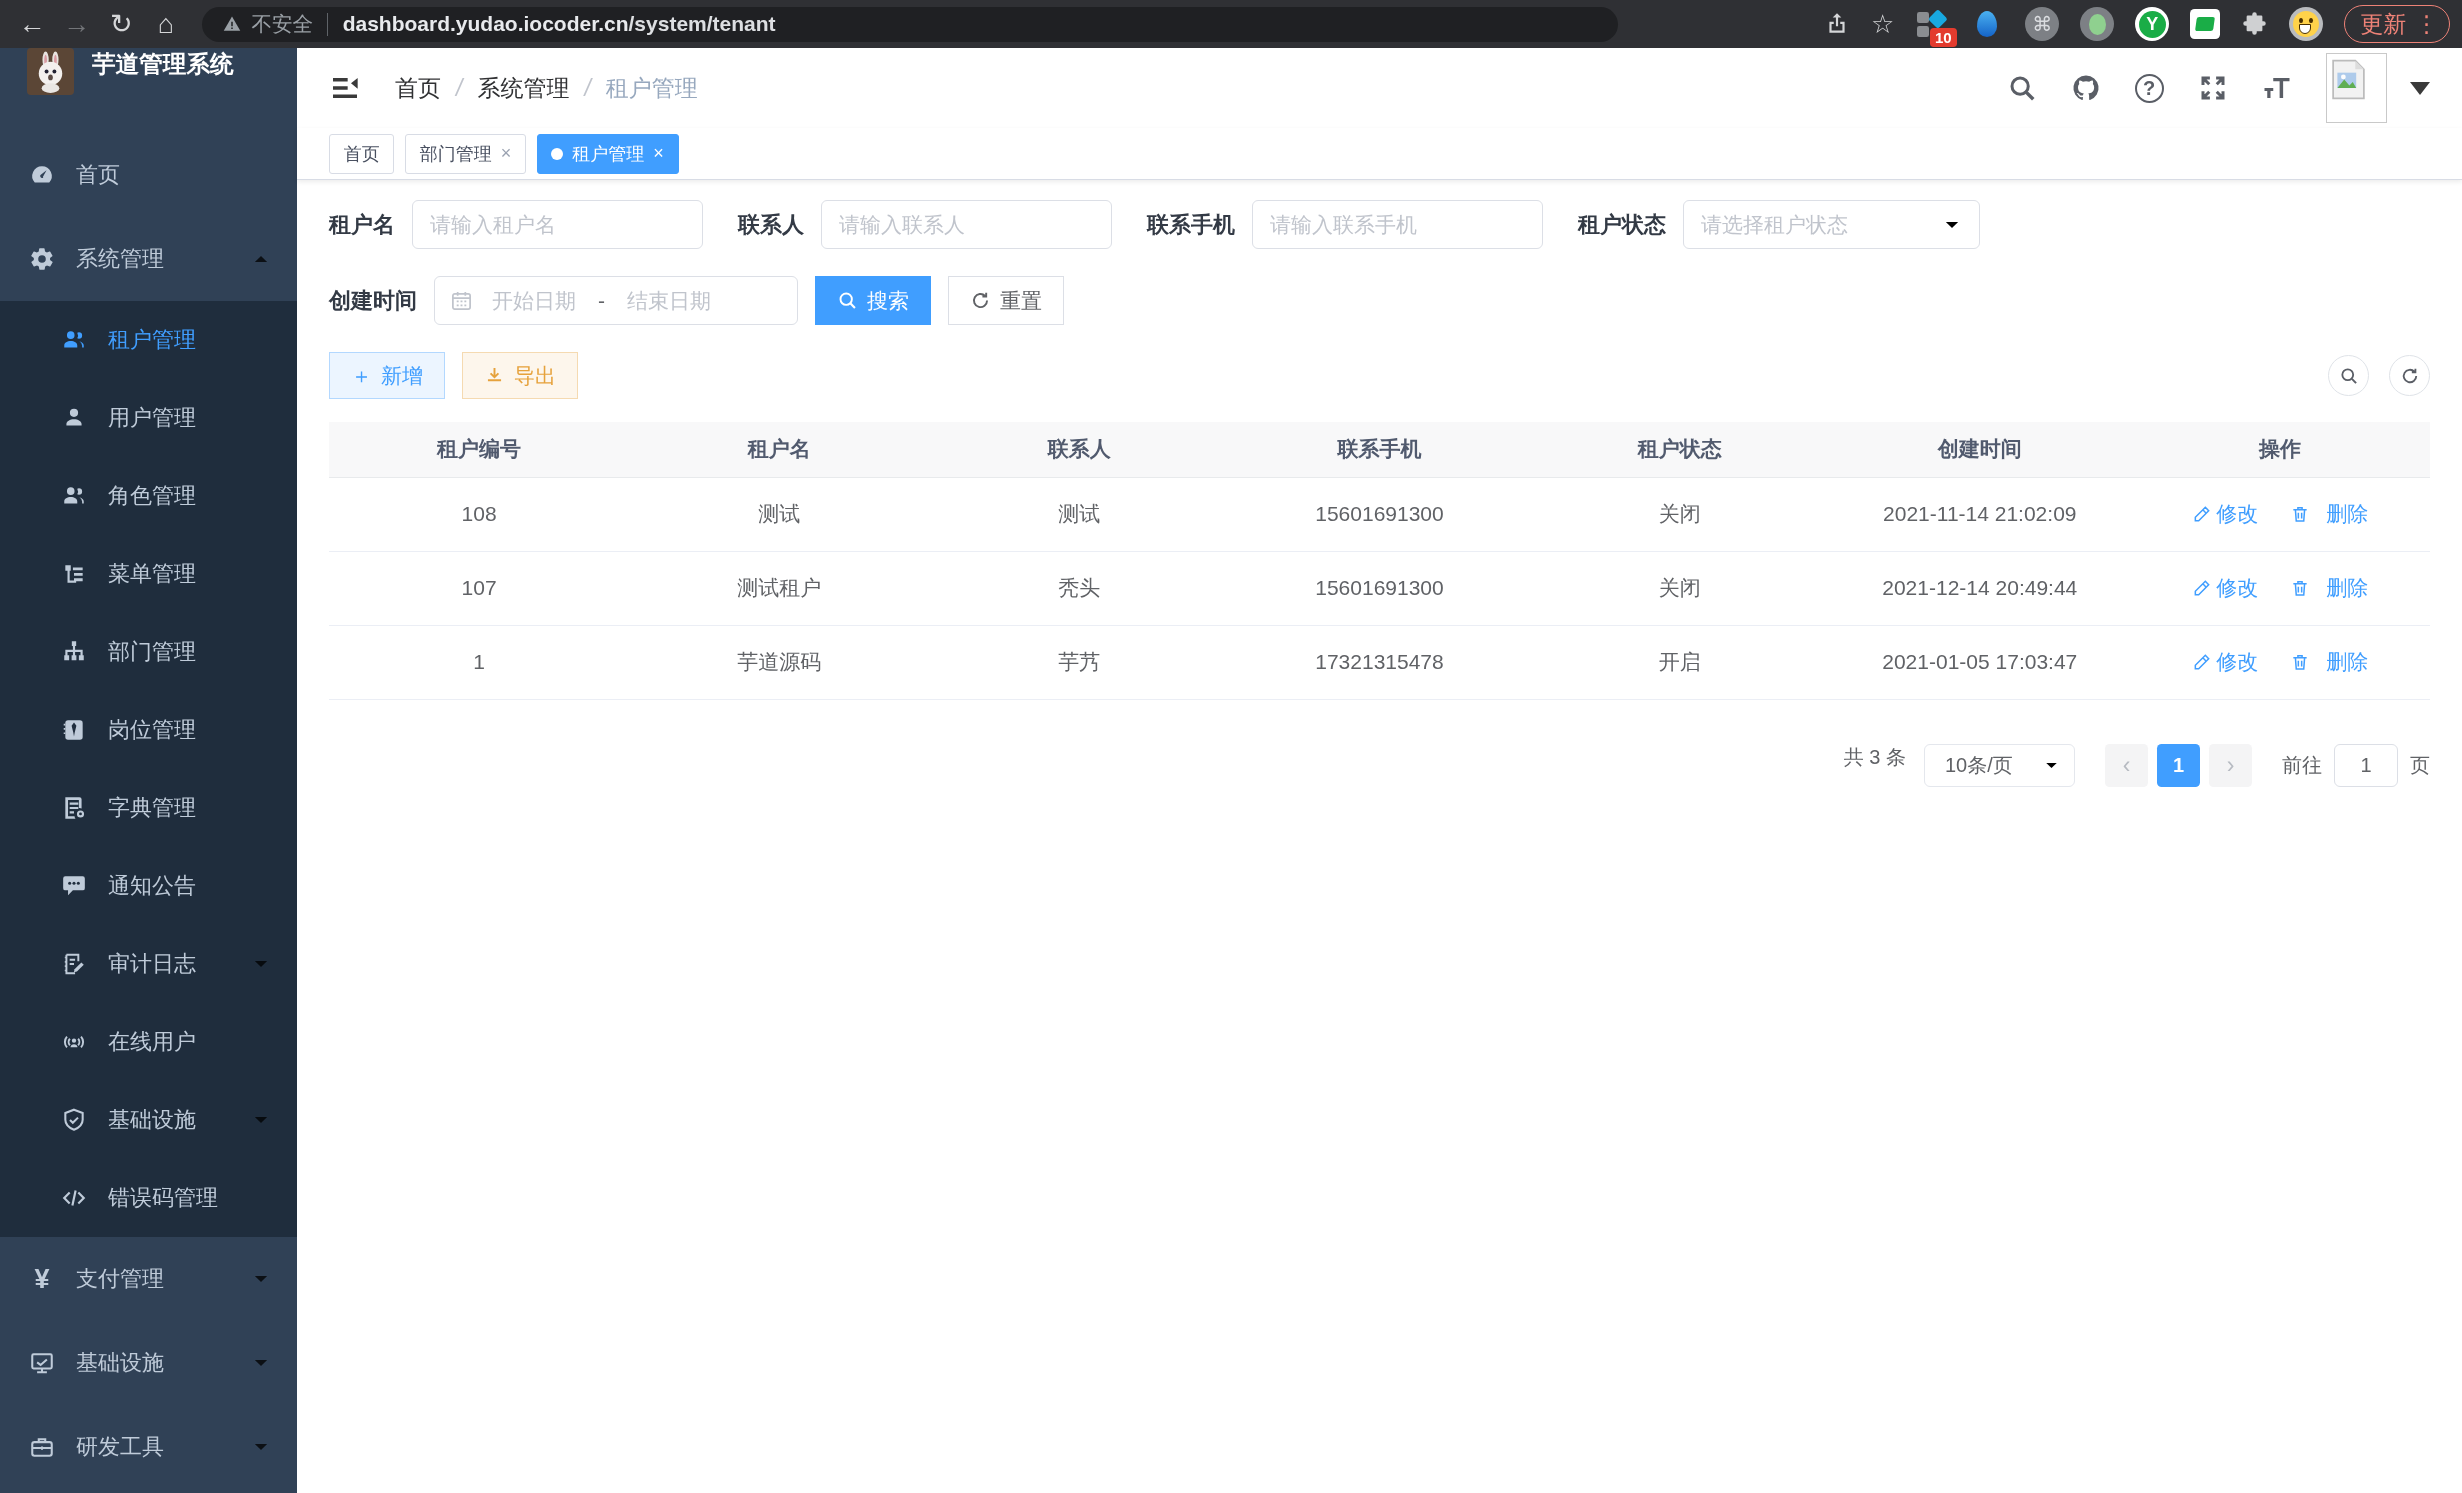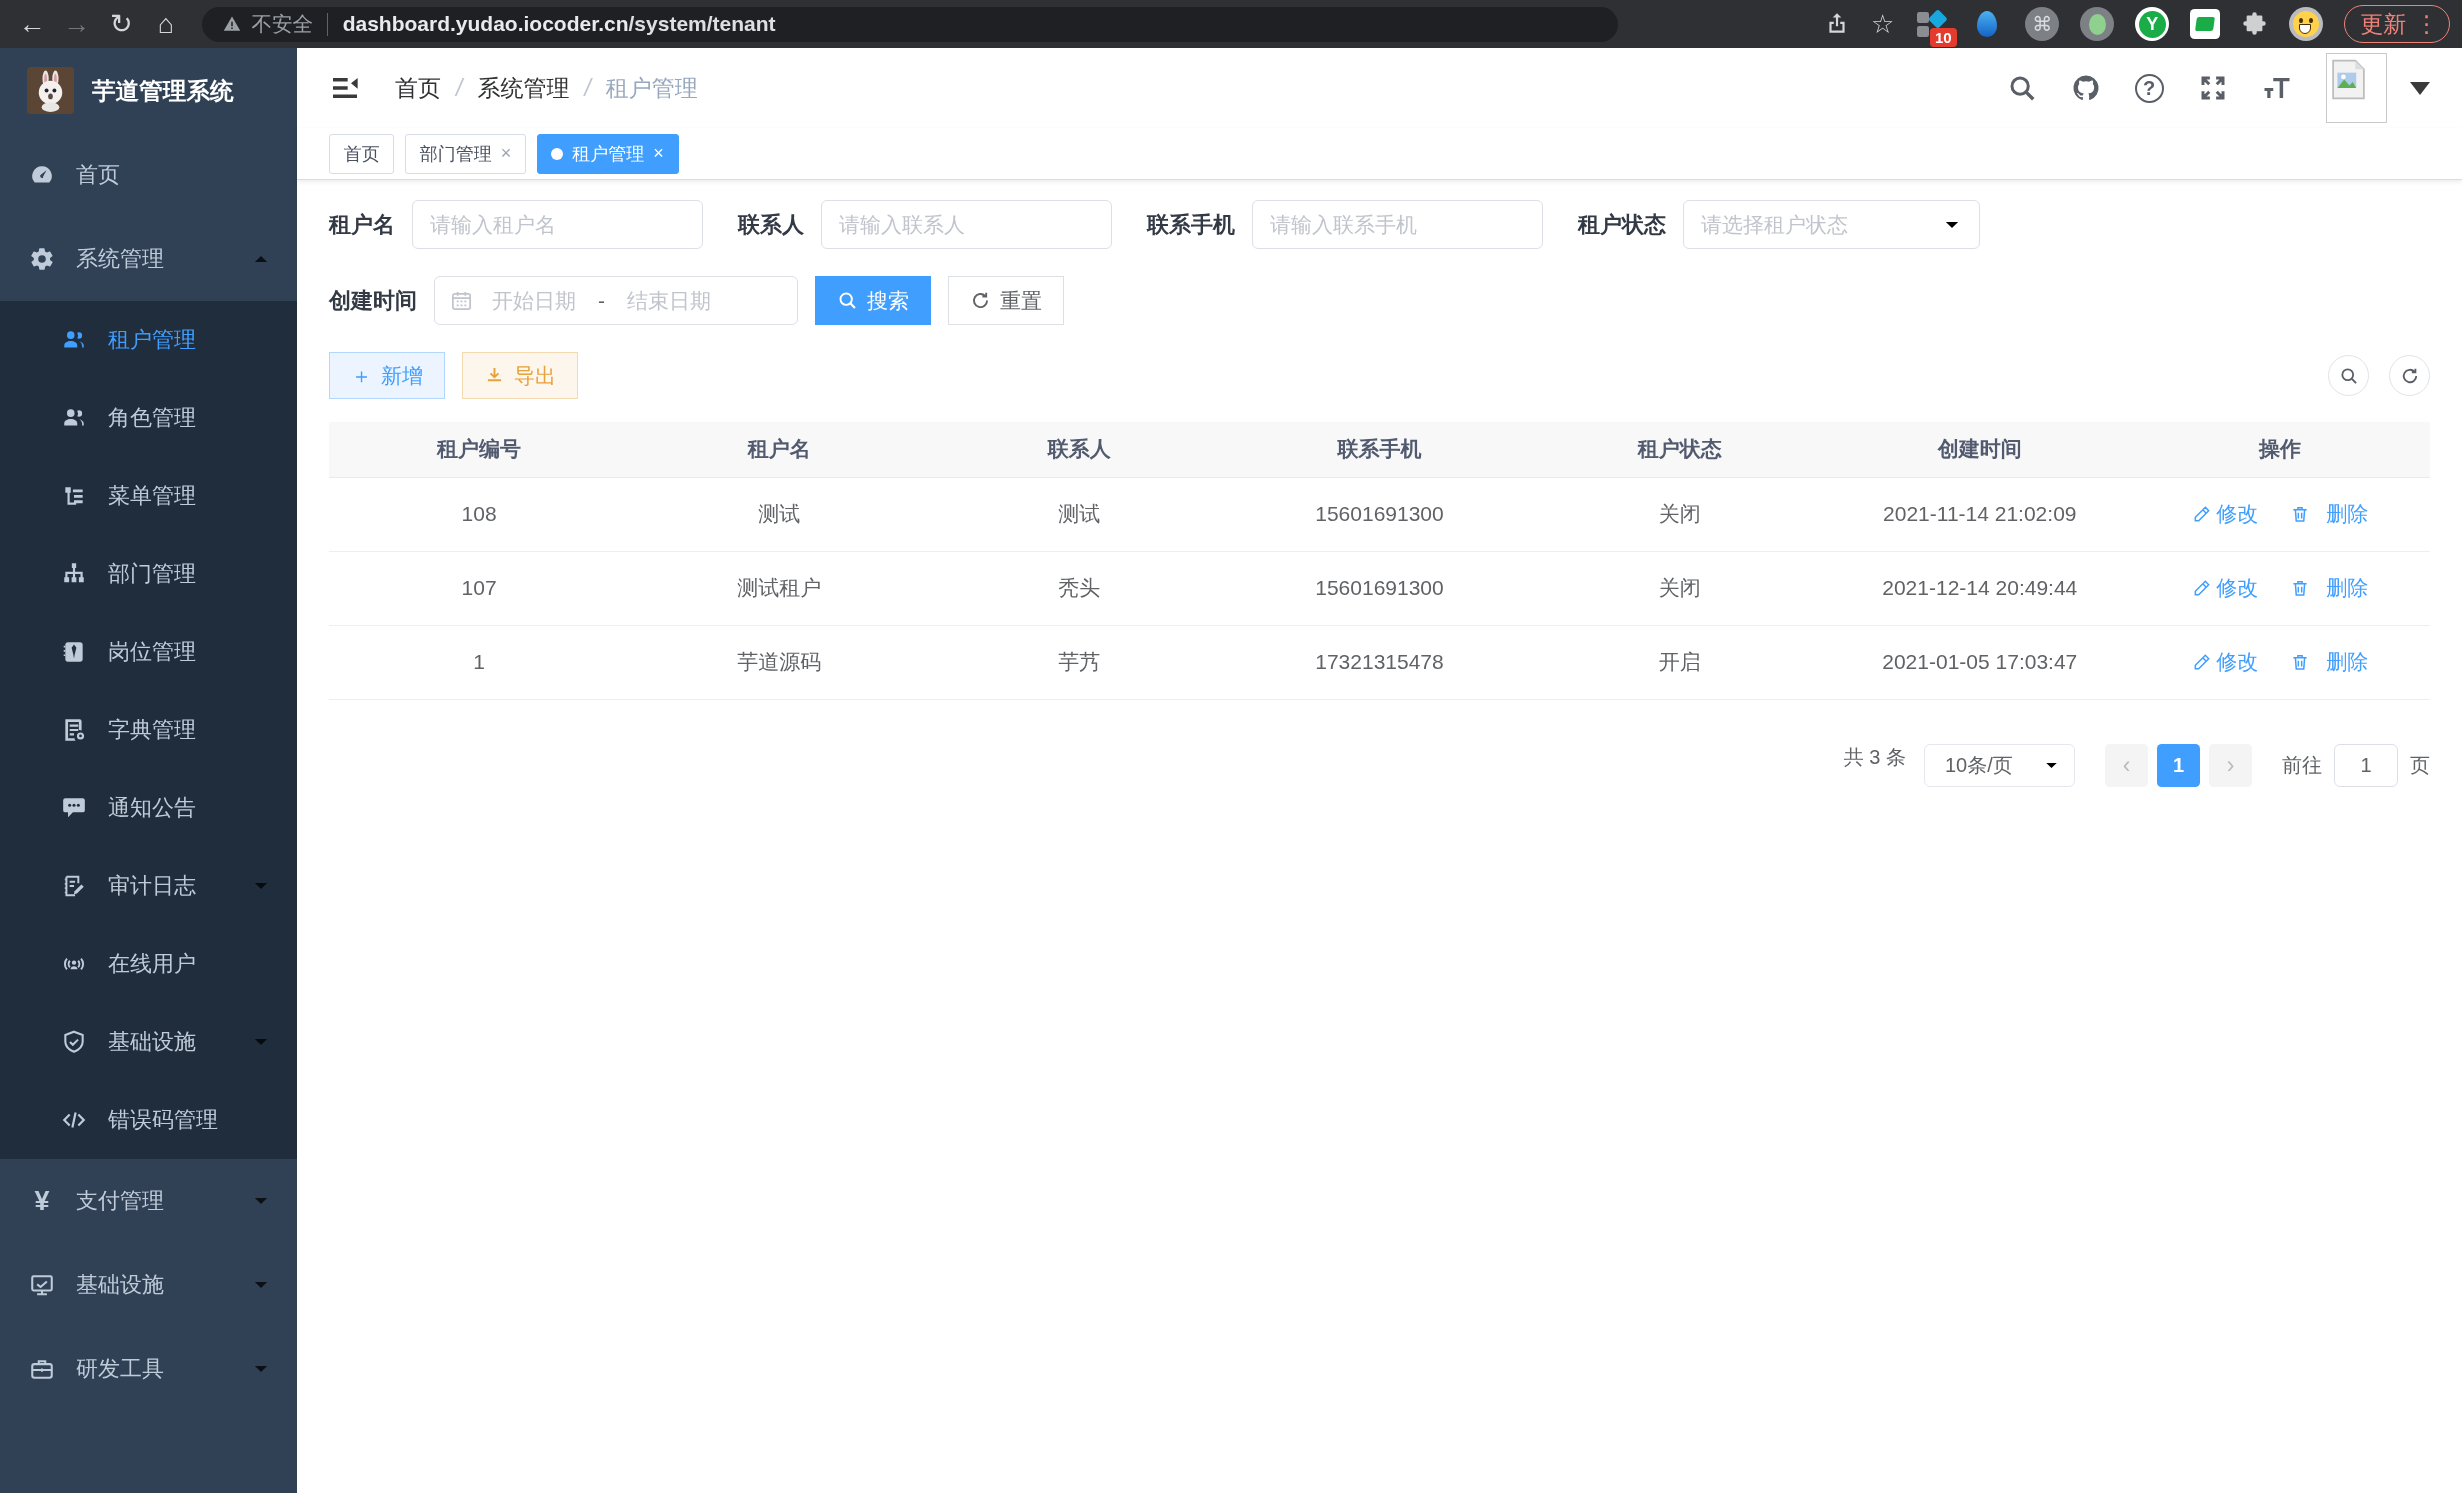--- a/index.html
+++ b/index.html
@@ -39,21 +39,21 @@
   .face::before { content:""; position:absolute; width:3.8px; height:5.3px; border-radius:50%; background:#4a3000; left:6px; top:6.9px; box-shadow:10px 0 #4a3000; }
   .face::after { content:""; position:absolute; width:10.7px; height:8.4px; border-radius:0 0 10.7px 10.7px; background:#fff; border:1.5px solid #4a3000; left:5.3px; top:13px; }
   .update-pill { border:1.5px solid #ee8277; color:#ee8277; border-radius:21px; height:38px; padding:0 10.7px 0 15px;
                  display:flex; align-items:center; gap:9px; font-size:23px; }
 
   
   .app { flex:1; display:flex; min-height:0; }
 
   
   .sidebar { width:297px; flex:none; background:#304156; color:#bfcbd9; overflow:hidden; }
-  .logo-row { height:85px; display:flex; align-items:center; padding-left:27px; gap:18px; }
+  .logo-row { height:85px; display:flex; padding-left:27px; gap:18px; }
   .logo-img { width:47px; height:47px; flex:none; }
   .logo-title { color:#fff; font-size:23.6px; font-weight:bold; }
   .menu-item { height:78px; display:flex; align-items:center; padding:0 26px 0 29px; font-size:22px; color:#bfcbd9; cursor:pointer; }
   .menu-item.lvl1 { height:84px; }
   .submenu { background:#1f2d3d; }
   .submenu .menu-item { padding-left:61px; height:78px; }
   .mi-icon { width:26px; height:26px; margin-right:21px; flex:none; display:flex; align-items:center; justify-content:center; }
   .mi-icon svg { width:26px; height:26px; }
   .menu-item.active { color:#409eff; }
   .mi-arrow { margin-left:auto; width:20px; height:20px; opacity:.75; }
@@ -252,20 +252,28 @@
 
       <div class="submenu">
 
         <div class="menu-item active">
           <span class="mi-icon">
             <svg viewBox="0 0 24 24">
                 <path fill="currentColor" d="M9 11a3.5 3.5 0 1 0-3.5-3.5A3.5 3.5 0 0 0 9 11zm0 2c-3.2 0-6 1.6-6 4v2h12v-2c0-2.4-2.8-4-6-4zm7.5-2.2a3 3 0 0 0 0-6 3 3 0 0 0-1.5.4 5.4 5.4 0 0 1 0 5.2 3 3 0 0 0 1.5.4zM17 13.2a5.3 5.3 0 0 1 2.5 3.8v2H21v-2c0-1.7-1.7-3.1-4-3.8z"></path>
               </svg>
           </span>
           <span>租户管理</span>
+        </div>
+        <div class="menu-item">
+          <span class="mi-icon">
+            <svg viewBox="0 0 24 24">
+                <path fill="currentColor" d="M12 11a3.8 3.8 0 1 0-3.8-3.8A3.8 3.8 0 0 0 12 11zm0 2.2c-3.7 0-7 1.9-7 4.5V19h14v-1.3c0-2.6-3.3-4.5-7-4.5z"></path>
+              </svg>
+          </span>
+          <span>用户管理</span>
         </div>
         <div class="menu-item">
           <span class="mi-icon">
             <svg viewBox="0 0 24 24">
                 <path fill="currentColor" d="M9 11a3.5 3.5 0 1 0-3.5-3.5A3.5 3.5 0 0 0 9 11zm0 2c-3.2 0-6 1.6-6 4v2h12v-2c0-2.4-2.8-4-6-4zm7.5-2.2a3 3 0 0 0 0-6 3 3 0 0 0-1.5.4 5.4 5.4 0 0 1 0 5.2 3 3 0 0 0 1.5.4zM17 13.2a5.3 5.3 0 0 1 2.5 3.8v2H21v-2c0-1.7-1.7-3.1-4-3.8z"></path>
               </svg>
           </span>
           <span>角色管理</span>
         </div>
         <div class="menu-item">

